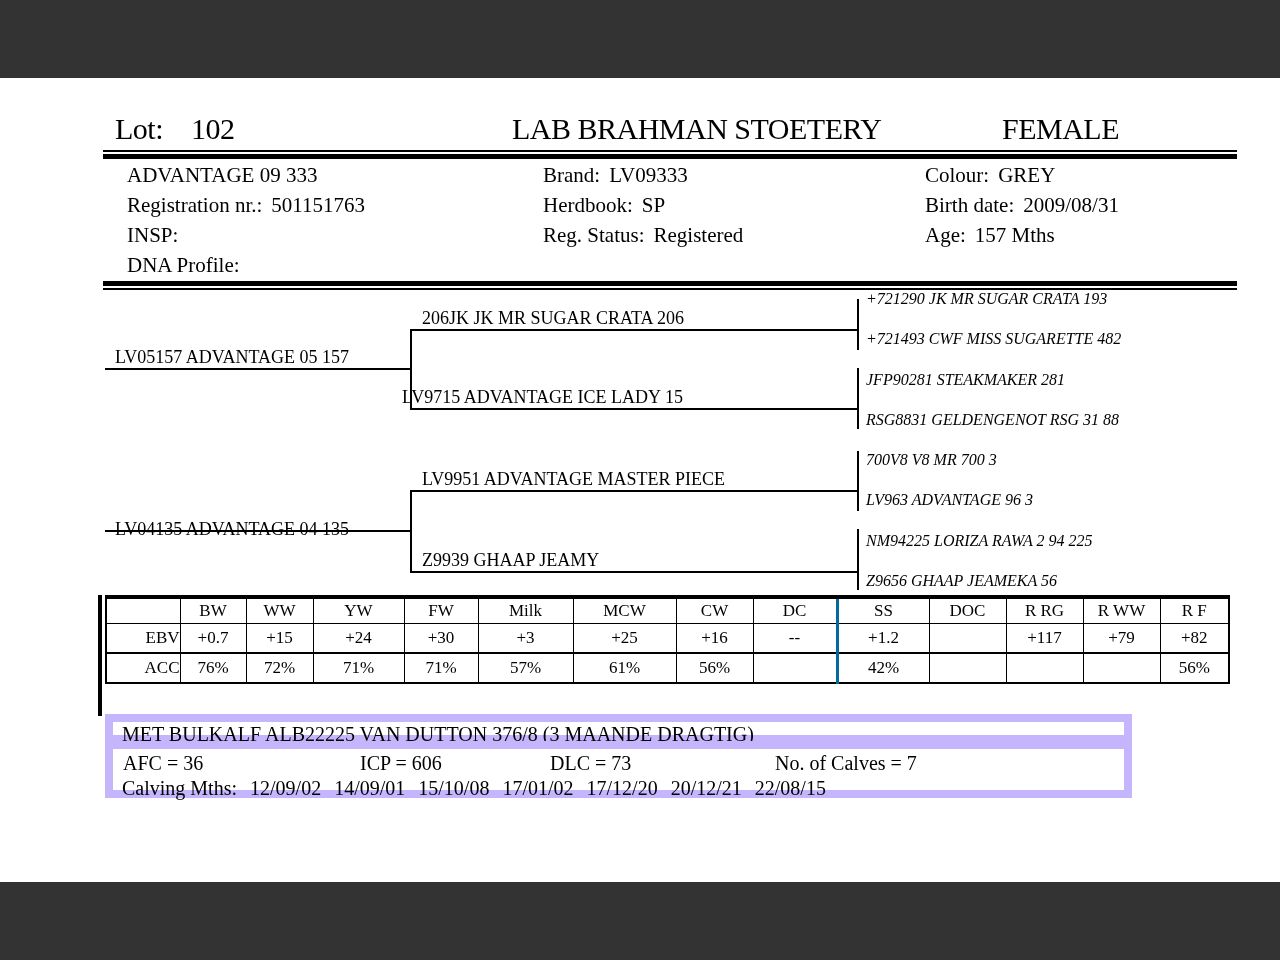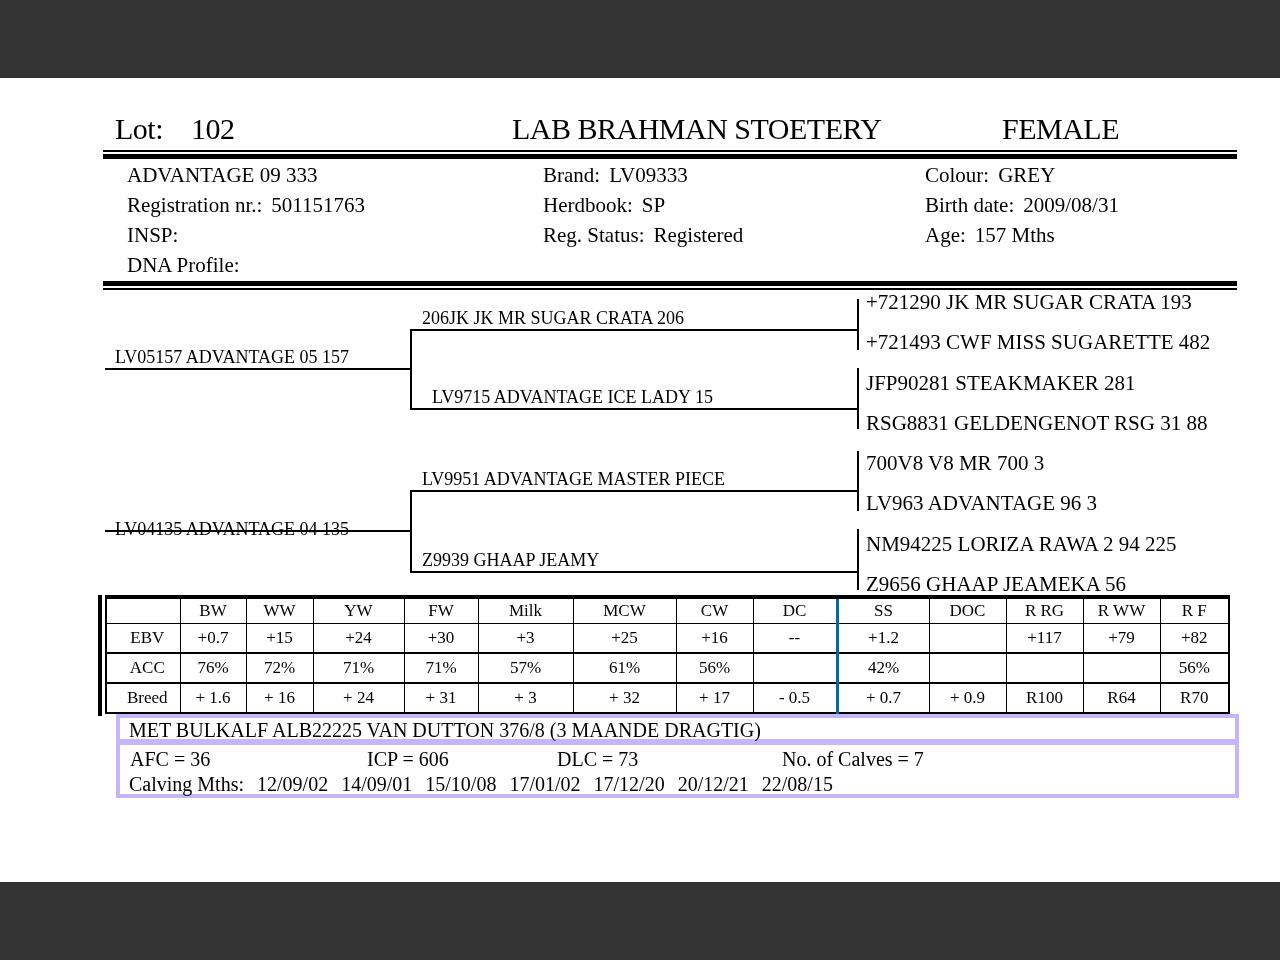--- a/index.html
+++ b/index.html
@@ -17,36 +17,36 @@
   .sex{left:1002px;top:112px;}
 
   .rule{position:absolute;left:103px;width:1134px;background:#000;}
 
   
   .iline{position:absolute;font-size:21px;white-space:nowrap;}
   .iline .val{margin-left:9px;}
 
   
   .pname{position:absolute;font-size:18px;white-space:nowrap;}
-  .pname.gp{font-size:21px;}
+  .pname.gp{font-size:16px;font-style:italic;}
   .pline{position:absolute;background:#000;}
 
   
   .thickbar{position:absolute;background:#000;}
   table.ebv{position:absolute;left:105px;top:595px;border-collapse:collapse;table-layout:fixed;
             border:2px solid #000;border-top:4px solid #000;font-size:17px;}
   .ebv th,.ebv td{border-left:1.5px solid #000;text-align:center;font-weight:normal;
                   padding:0;height:28px;white-space:nowrap;overflow:hidden;}
   .ebv thead th{height:24px;border-bottom:1.5px solid #000;}
   .ebv tbody tr:nth-child(1) td,.ebv tbody tr:nth-child(2) td{border-bottom:2.5px solid #000;}
-  .ebv .rowlabel{text-align:center;padding-left:8px;border-left:none;}
+  .ebv .rowlabel{text-align:right;padding-left:8px;border-left:none;}
   .ebv .ssb{border-left:3px solid #0369a1;}
 
   
-  .box{position:absolute;left:105px;width:1123px;border:4px solid #c4b5fd;box-sizing:border-box;background:#fff;margin-left:11px;}
+  .box{position:absolute;left:105px;width:1027px;border:8px solid #c4b5fd;box-sizing:border-box;background:#fff;}
   .box.met{top:714px;height:29px;font-size:20px;line-height:25px;padding-left:9px;white-space:nowrap;}
   .box.stats{top:741px;height:57px;font-size:20px;}
   .box.stats .stat{position:absolute;top:3px;white-space:nowrap;}
   .cdates{position:absolute;top:28px;left:9px;white-space:nowrap;}
   .cdates .cd{margin-left:13px;}
 </style>
 </head>
 <body>
 
 <div class="screen">
@@ -74,21 +74,21 @@
   <div class="iline" style="left:925px;top:163px;"><span class="lbl">Colour:</span><span class="val">GREY</span></div>
   <div class="iline" style="left:925px;top:193px;"><span class="lbl">Birth date:</span><span class="val">2009/08/31</span></div>
   <div class="iline" style="left:925px;top:223px;"><span class="lbl">Age:</span><span class="val">157 Mths</span></div>
 
   <div class="rule" style="top:281px;height:5px;"></div>
   <div class="rule" style="top:288px;height:2px;"></div>
 
   <div class="pname" style="left:115px;top:347px;">LV05157 ADVANTAGE 05 157</div>
   <div class="pname" style="left:115px;top:509px;margin-top:10px;">LV04135 ADVANTAGE 04 135</div>
   <div class="pname" style="left:422px;top:308px;">206JK JK MR SUGAR CRATA 206</div>
-  <div class="pname" style="left:432px;top:387px;">LV9715 ADVANTAGE ICE LADY 15</div>
+  <div class="pname" style="left:402px;top:387px;">LV9715 ADVANTAGE ICE LADY 15</div>
   <div class="pname" style="left:422px;top:469px;">LV9951 ADVANTAGE MASTER PIECE</div>
   <div class="pname" style="left:422px;top:550px;">Z9939 GHAAP JEAMY</div>
 
   <div class="pname gp" style="left:866px;top:290px;">+721290 JK MR SUGAR CRATA 193</div>
   <div class="pname gp" style="left:866px;top:330px;">+721493 CWF MISS SUGARETTE 482</div>
   <div class="pname gp" style="left:866px;top:371px;">JFP90281 STEAKMAKER 281</div>
   <div class="pname gp" style="left:866px;top:411px;">RSG8831 GELDENGENOT RSG 31 88</div>
   <div class="pname gp" style="left:866px;top:451px;">700V8 V8 MR 700 3</div>
   <div class="pname gp" style="left:866px;top:491px;">LV963 ADVANTAGE 96 3</div>
   <div class="pname gp" style="left:866px;top:532px;">NM94225 LORIZA RAWA 2 94 225</div>
@@ -169,36 +169,20 @@
           <td>57%</td>
           <td>61%</td>
           <td>56%</td>
           <td></td>
           <td class="ssb">42%</td>
           <td></td>
           <td></td>
           <td></td>
           <td>56%</td>
         </tr>
-        <tr>
-          <td class="rowlabel">Breed</td>
-          <td>+ 1.6</td>
-          <td>+ 16</td>
-          <td>+ 24</td>
-          <td>+ 31</td>
-          <td>+ 3</td>
-          <td>+ 32</td>
-          <td>+ 17</td>
-          <td>- 0.5</td>
-          <td class="ssb">+ 0.7</td>
-          <td>+ 0.9</td>
-          <td>R100</td>
-          <td>R64</td>
-          <td>R70</td>
-        </tr>
       </tbody>
     </table>
 
   <div class="box met">
     <span>MET BULKALF ALB22225 VAN DUTTON 376/8 (3 MAANDE DRAGTIG)</span>
   </div>
   <div class="box stats">
     <span class="stat" style="left:10px;">AFC = 36</span>
     <span class="stat" style="left:247px;">ICP = 606</span>
     <span class="stat" style="left:437px;">DLC = 73</span>

